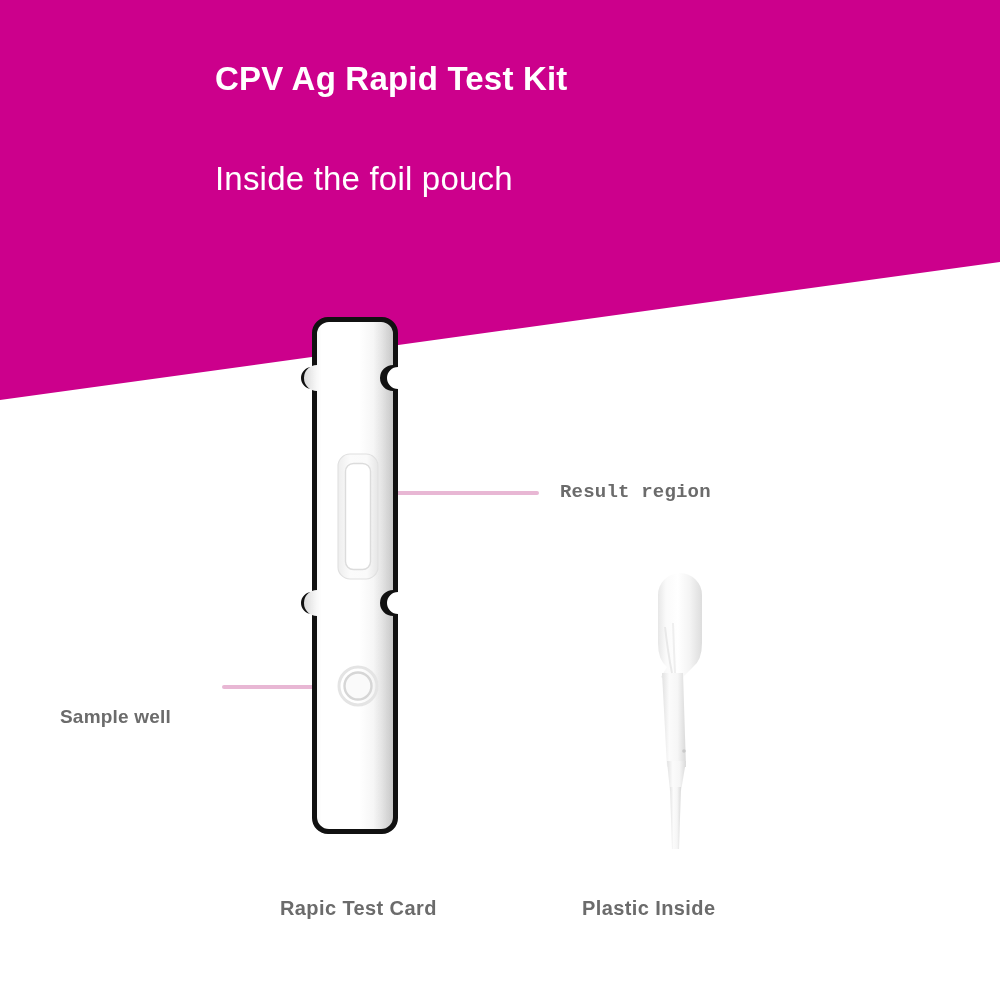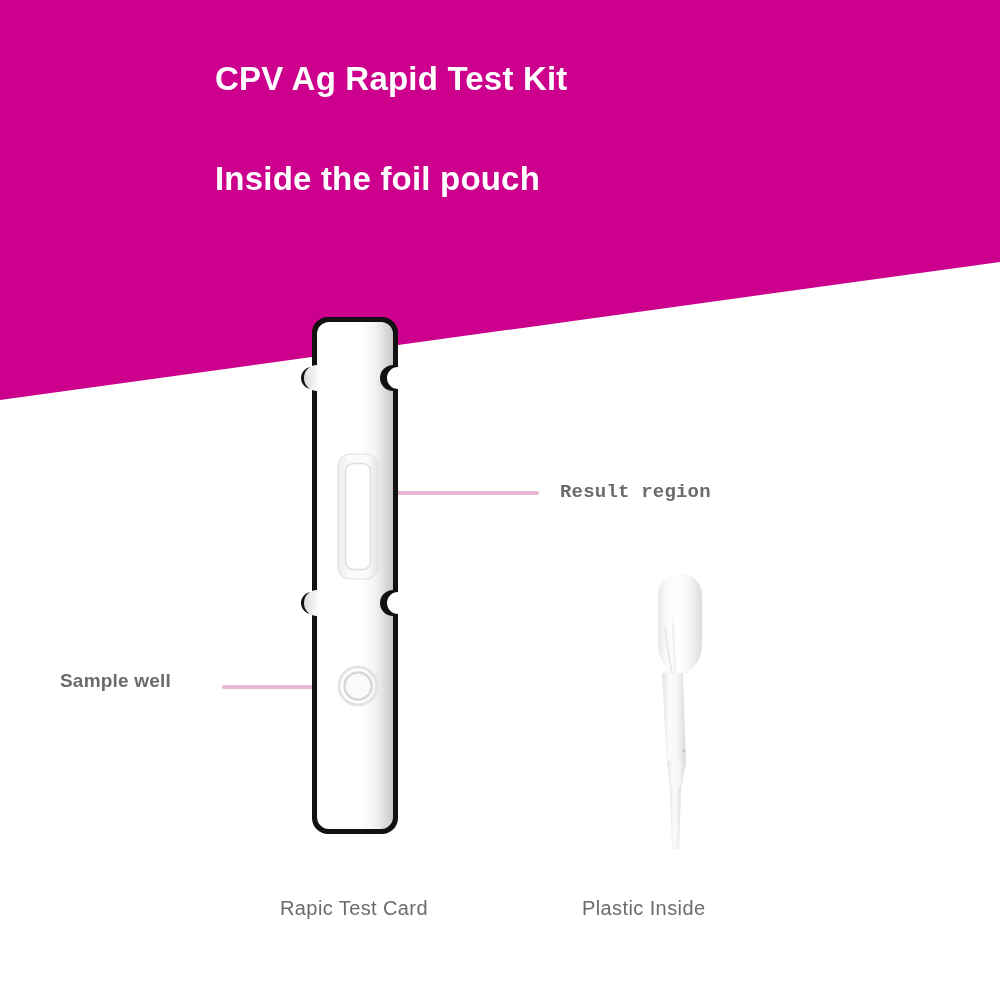--- a/index.html
+++ b/index.html
@@ -62,21 +62,21 @@
     margin-left: 26px;
     position: relative;
     top: 1px;
   }
   .subtitle {
     position: absolute;
     left: 215px;
     top: 160px;
     color: #ffffff;
     font-size: 33px;
-    font-weight: bold;
+    font-weight: normal;
     letter-spacing: 0.2px;
     white-space: nowrap;
   }
 
   
   .card-wrap {
     position: absolute;
     left: 300px;
     top: 305px;
     width: 110px;
@@ -98,38 +98,38 @@
   .callout-label {
     position: absolute;
     color: #6B6B6B;
     font-size: 19px;
     font-weight: bold;
     letter-spacing: 0.2px;
     white-space: nowrap;
     z-index: 5;
   }
   #label-result-region { left: 560px; top: 481px; font-family: Liberation Mono, monospace; }
-  #label-sample-well  { left: 60px;  top: 670px; }
+  #label-sample-well  { left: 60px;  top: 706px; }
 
   .leader-line {
     position: absolute;
     height: 4px;
     background: #E8B7D4;
     border-radius: 2px;
     z-index: 3;
   }
   #leader-result-region { left: 385px; top: 491px; width: 154px; }
   #leader-sample-well  { left: 222px; top: 685px; width: 138px; }
 
   
   .caption {
     position: absolute;
     color: #6B6B6B;
     font-size: 20px;
-    font-weight: normal;
+    font-weight: bold;
     letter-spacing: 0.4px;
     white-space: nowrap;
     z-index: 5;
     text-align: right;
   }
   #caption-card    { left: 280px; top: 897px; }
   #caption-pipette { left: 582px; top: 897px; }
 </style>
 </head>
 <body>

